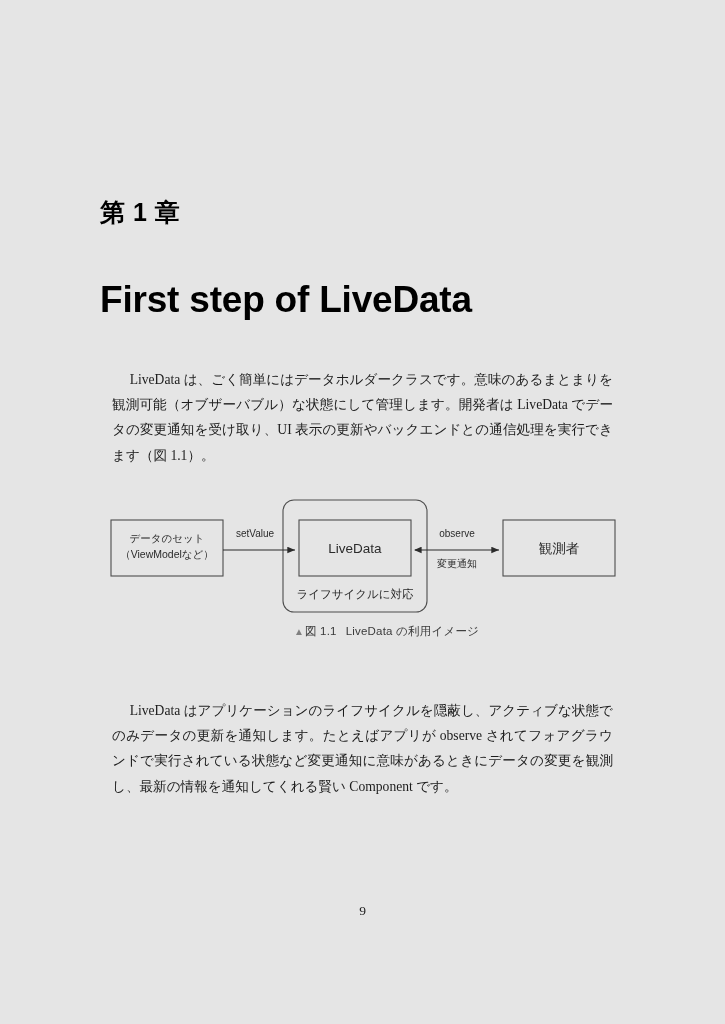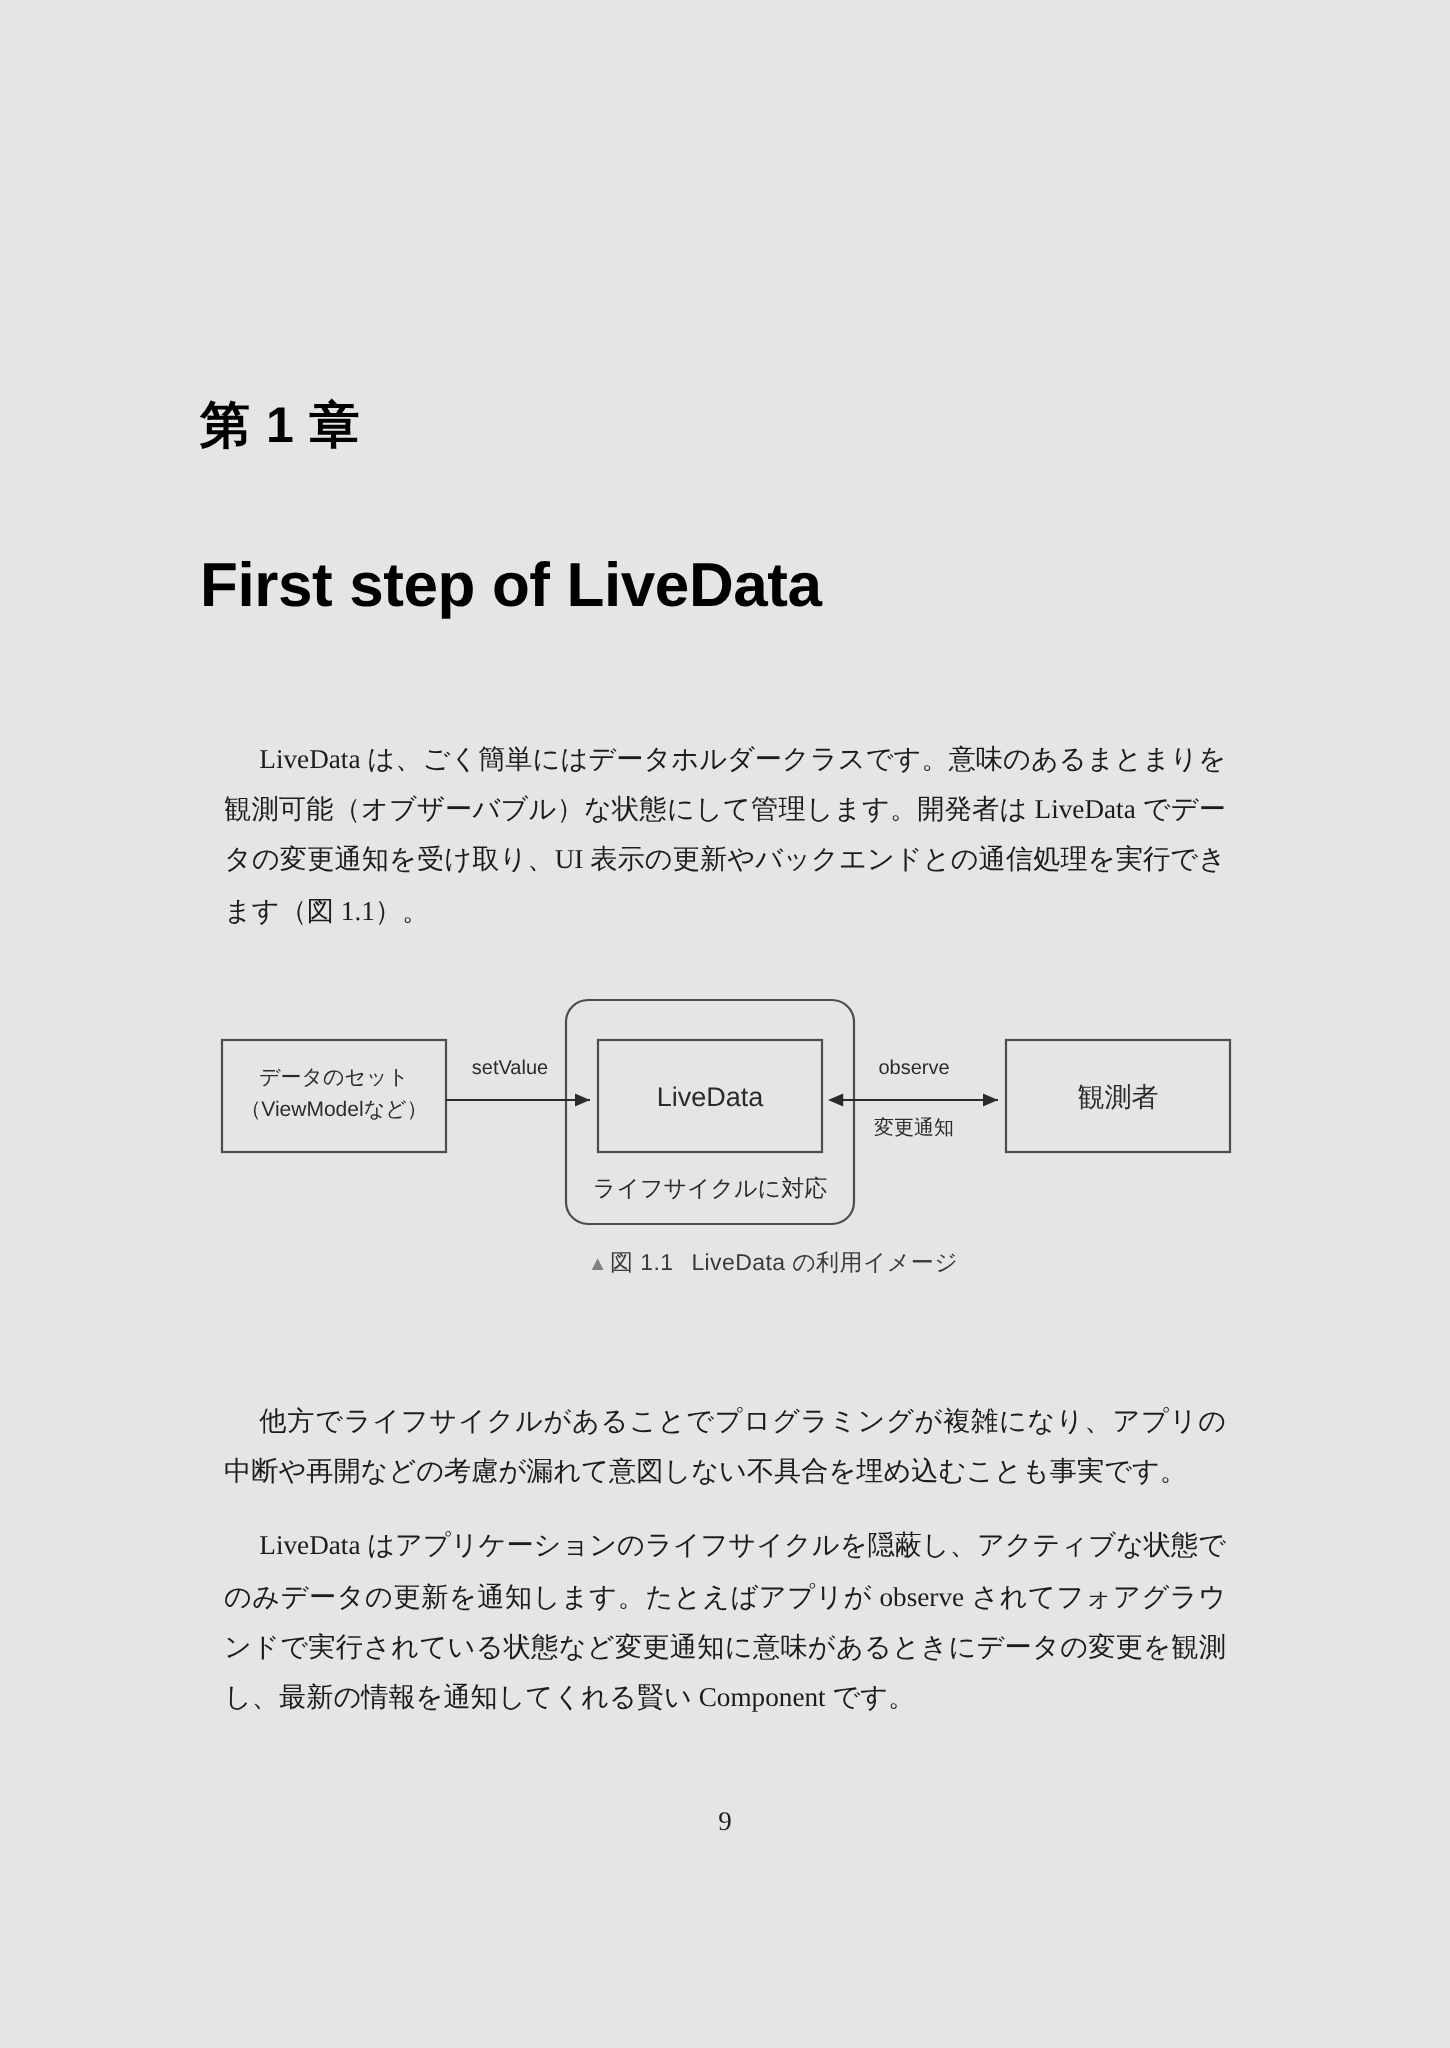--- a/index.html
+++ b/index.html
@@ -35,21 +35,21 @@
     letter-spacing: 0.5px;
     color: #000000;
     white-space: nowrap;
   }
   .chapter-title {
     position: absolute;
     left: 100px;
     top: 254px;
     font-family: "Liberation Sans", "DejaVu Sans", sans-serif;
     font-weight: bold;
-    font-size: 31px;
+    font-size: 37px;
     letter-spacing: -0.2px;
     color: #000000;
     white-space: nowrap;
   }
 
   
   .body-block {
     position: absolute;
     left: 100px;
     width: 525px;
@@ -163,19 +163,18 @@
       <text class="svg-label" x="354" y="73" text-anchor="middle" font-size="10">変更通知</text>
 
     </svg>
   </div>
 
   <div class="fig-caption">
     <span class="tri">▲</span><span>図 1.1</span><span class="gap"></span><span>LiveData の利用イメージ</span>
   </div>
 
   <div class="body-block" id="lower-body">
-    <p>他方でライフサイクルがあることでプログラミングが複雑になり、アプリの中断や再開などの考慮が漏れて意図しない不具合を埋め込むことも事実です。</p>
     <p>LiveData はアプリケーションのライフサイクルを隠蔽し、アクティブな状態でのみデータの更新を通知します。たとえばアプリが observe されてフォアグラウンドで実行されている状態など変更通知に意味があるときにデータの変更を観測し、最新の情報を通知してくれる賢い Component です。</p>
   </div>
 
   <div class="page-number">9</div>
 
 </div>
 
 </body></html>

